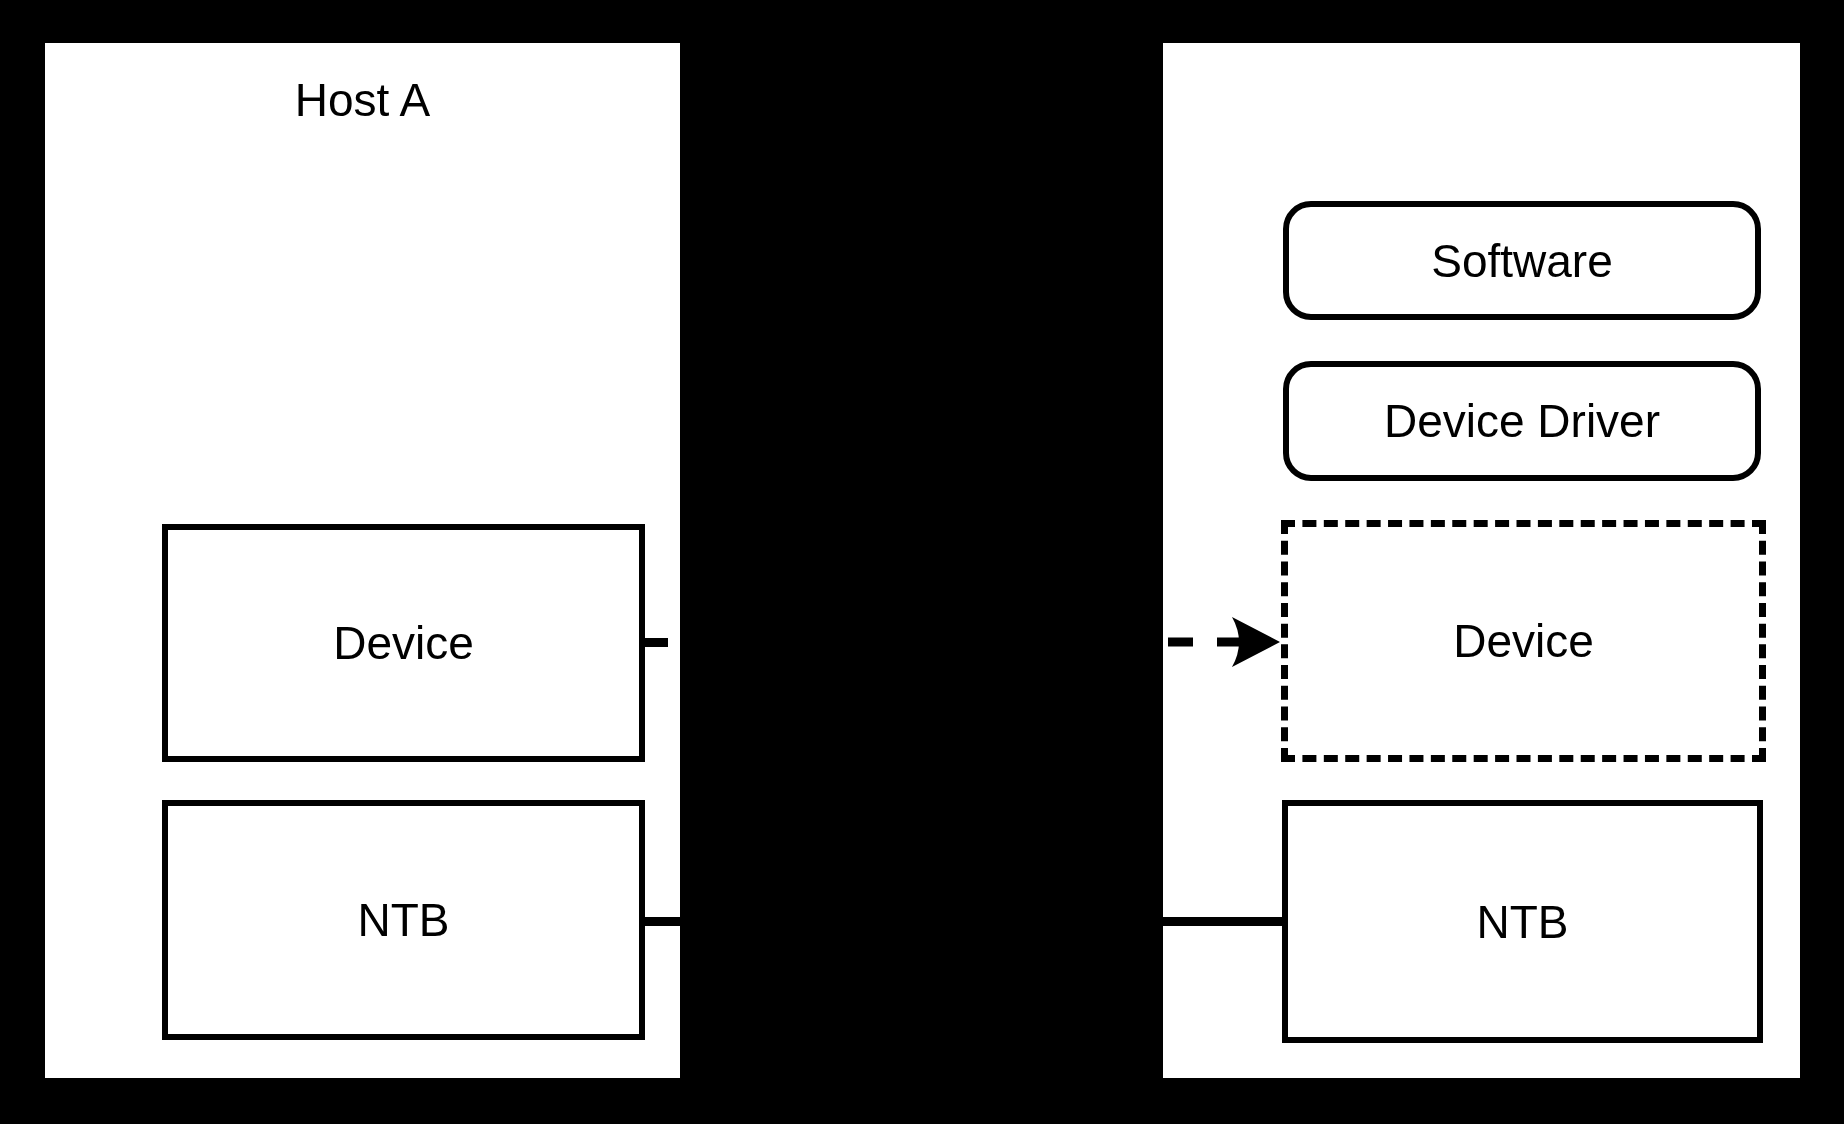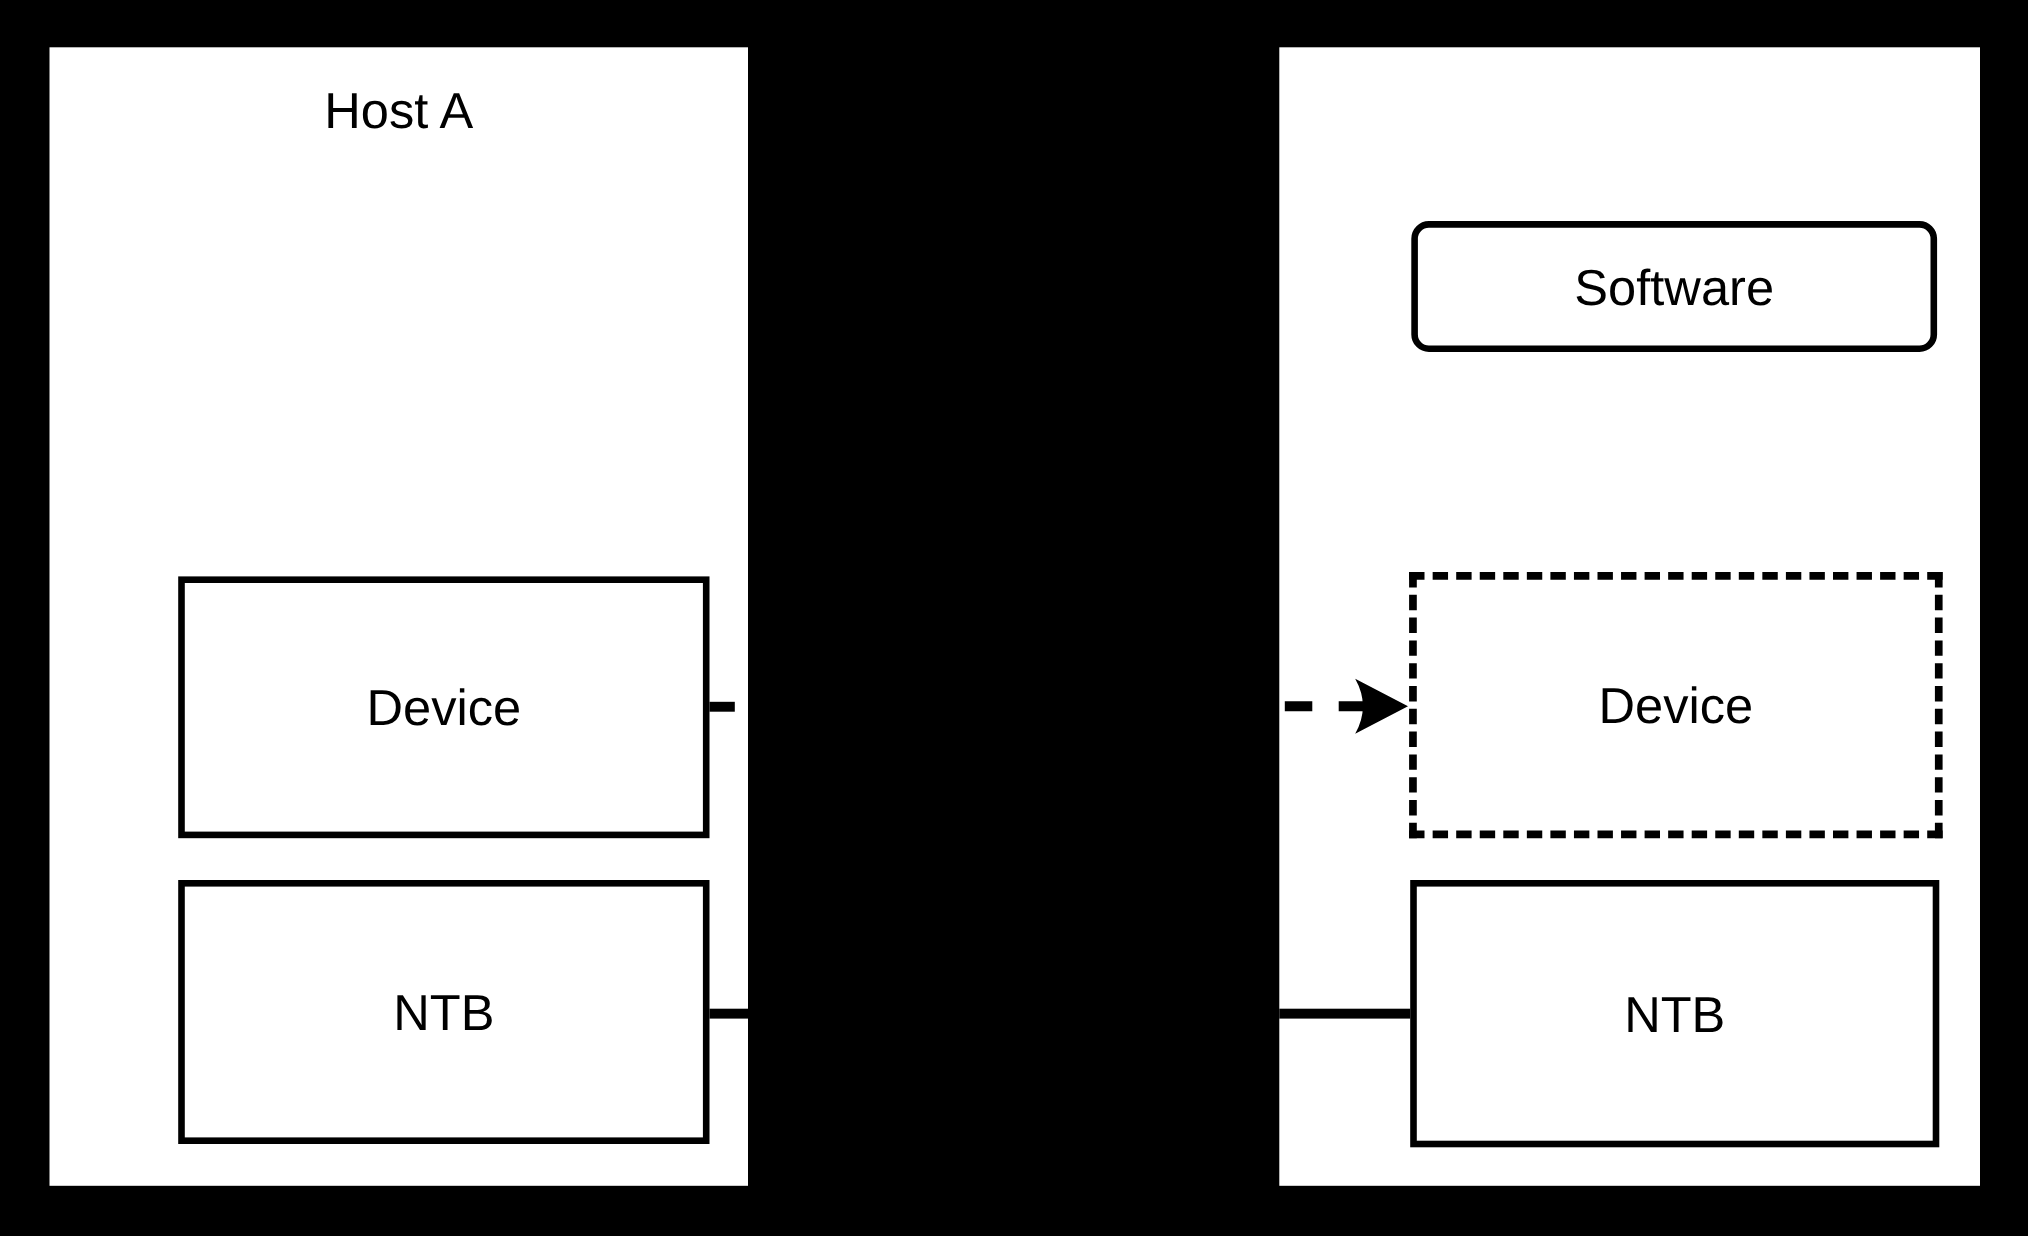--- a/index.html
+++ b/index.html
@@ -35,21 +35,21 @@
   .box {
     position: absolute;
     box-sizing: border-box;
     display: flex;
     align-items: center;
     justify-content: center;
     border: 6px solid var(--line, #000000);
     background: var(--host-fill, #ffffff);
     font-size: 46px;
   }
-  .rounded { border-radius: 16px; }
+  .rounded { border-radius: 28px; }
   .dashed  { border: 7px dashed var(--line, #000000); background: transparent; }
   .device-a  { left: 117px; top: 481px; width: 483px; height: 238px; }
   .ntb-a     { left: 117px; top: 757px; width: 483px; height: 240px; }
   .software-b{ left: 120px; top: 158px; width: 478px; height: 119px; }
   .driver-b  { left: 120px; top: 318px; width: 478px; height: 120px; }
   .device-b  { left: 118px; top: 477px; width: 485px; height: 242px; }
   .ntb-b     { left: 119px; top: 757px; width: 481px; height: 243px; }
   .conn {
     position: absolute;
     background: var(--line, #000000);
@@ -87,20 +87,23 @@
 
     <div class="conn line-a"></div>
   </section>
 
   <section class="host host-b">
 
     <div class="box rounded software-b">
       <span class="box-label">Software</span>
     </div>
 
+    <div class="box rounded driver-b">
+      <span class="box-label">Device Driver</span>
+    </div>
 
     <div class="box dashed device-b">
       <span class="box-label">Device</span>
     </div>
 
     <div class="box ntb-b">
       <span class="box-label">NTB</span>
     </div>
 
     <svg class="arrow-svg" viewBox="0 0 118 60" aria-hidden="true">

